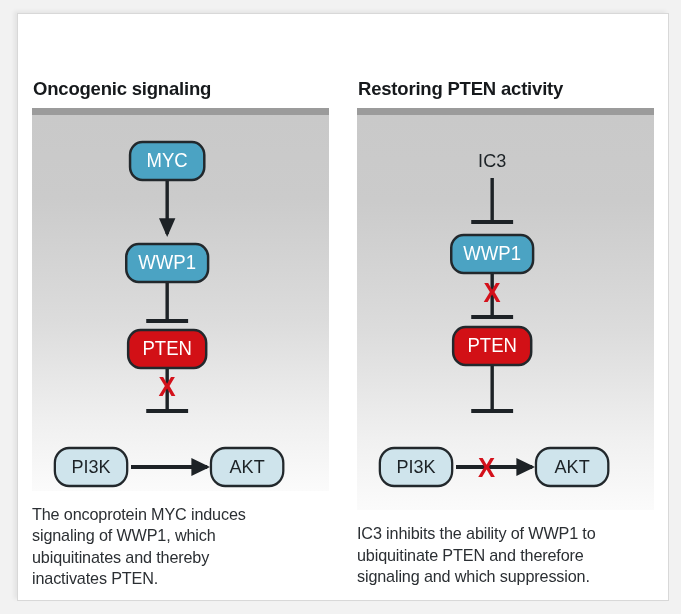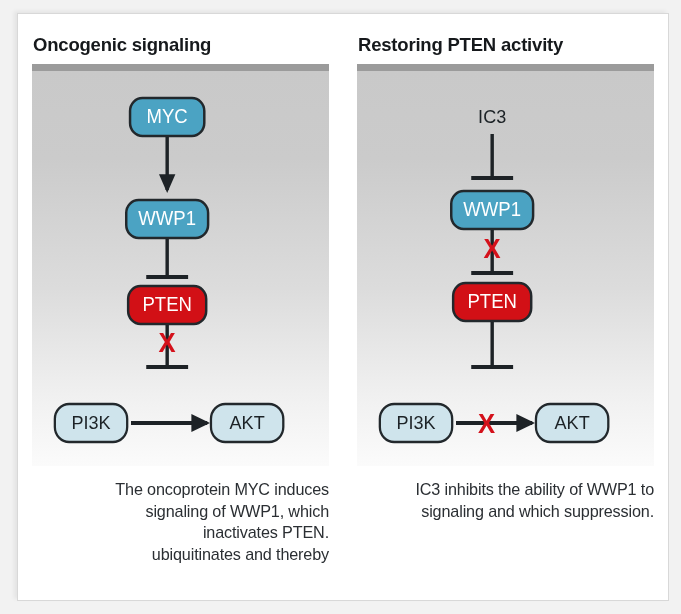--- a/index.html
+++ b/index.html
@@ -34,20 +34,21 @@
     width: 100%; height: 100%;
     display: flex;
     flex-direction: row;
   }
   .column {
     flex: 1 1 50%;
     display: flex;
     flex-direction: column;
     padding: 20px 14px 10px 14px;
     box-sizing: border-box;
+    margin-top: 44px;
   }
   .col-title {
     font-size: 18.5px;
     font-weight: bold;
     color: #16191c;
     letter-spacing: -0.2px;
     margin: 0 0 8px 1px;
     white-space: nowrap;
   }
   .panel {
@@ -80,21 +81,21 @@
     font-size: 27px;
     font-weight: bold;
   }
   .caption {
     margin-top: 13px;
     font-size: 16.2px;
     line-height: 1.33;
     color: #2b2f33;
     letter-spacing: -0.15px;
   }
-  .caption span { display: block; text-align: right; }
+  .caption span { display: block; }
 </style>
 </head>
 <body>
 
 <div id="figure">
   <div class="frame">
     <div class="columns">
 
       <div class="column">
         <div class="col-title">Oncogenic signaling</div>
@@ -149,22 +150,22 @@
             <g>
               <rect x="188" y="340" width="76" height="38" rx="15" ry="15" fill="#cfe4ec" stroke="#22282c" stroke-width="2.4"></rect>
               <text x="226" y="365.5" text-anchor="middle" class="node-label-dark">AKT</text>
             </g>
           </svg>
         </div>
 
         <div class="caption">
           <span>The oncoprotein MYC induces</span>
           <span>signaling of WWP1, which</span>
+          <span>ubiquitinates and thereby</span>
           <span>inactivates PTEN.</span>
-          <span>ubiquitinates and thereby</span>
         </div>
       </div>
 
       <div class="column">
         <div class="col-title">Restoring PTEN activity</div>
 
         <div class="panel">
           <svg viewBox="0 0 312 402" preserveAspectRatio="none">
             <defs>
               <marker id="arrowR" viewBox="0 0 10 10" refX="8.4" refY="5" markerWidth="5.2" markerHeight="5.2" orient="auto-start-reverse">
@@ -214,19 +215,20 @@
 
             <g>
               <rect x="188" y="340" width="76" height="38" rx="15" ry="15" fill="#cfe4ec" stroke="#22282c" stroke-width="2.4"></rect>
               <text x="226" y="365.5" text-anchor="middle" class="node-label-dark">AKT</text>
             </g>
           </svg>
         </div>
 
         <div class="caption">
           <span>IC3 inhibits the ability of WWP1 to</span>
+          <span>ubiquitinate PTEN and therefore</span>
           <span>signaling and which suppression.</span>
         </div>
       </div>
 
     </div>
   </div>
 </div>
 
 </body></html>

